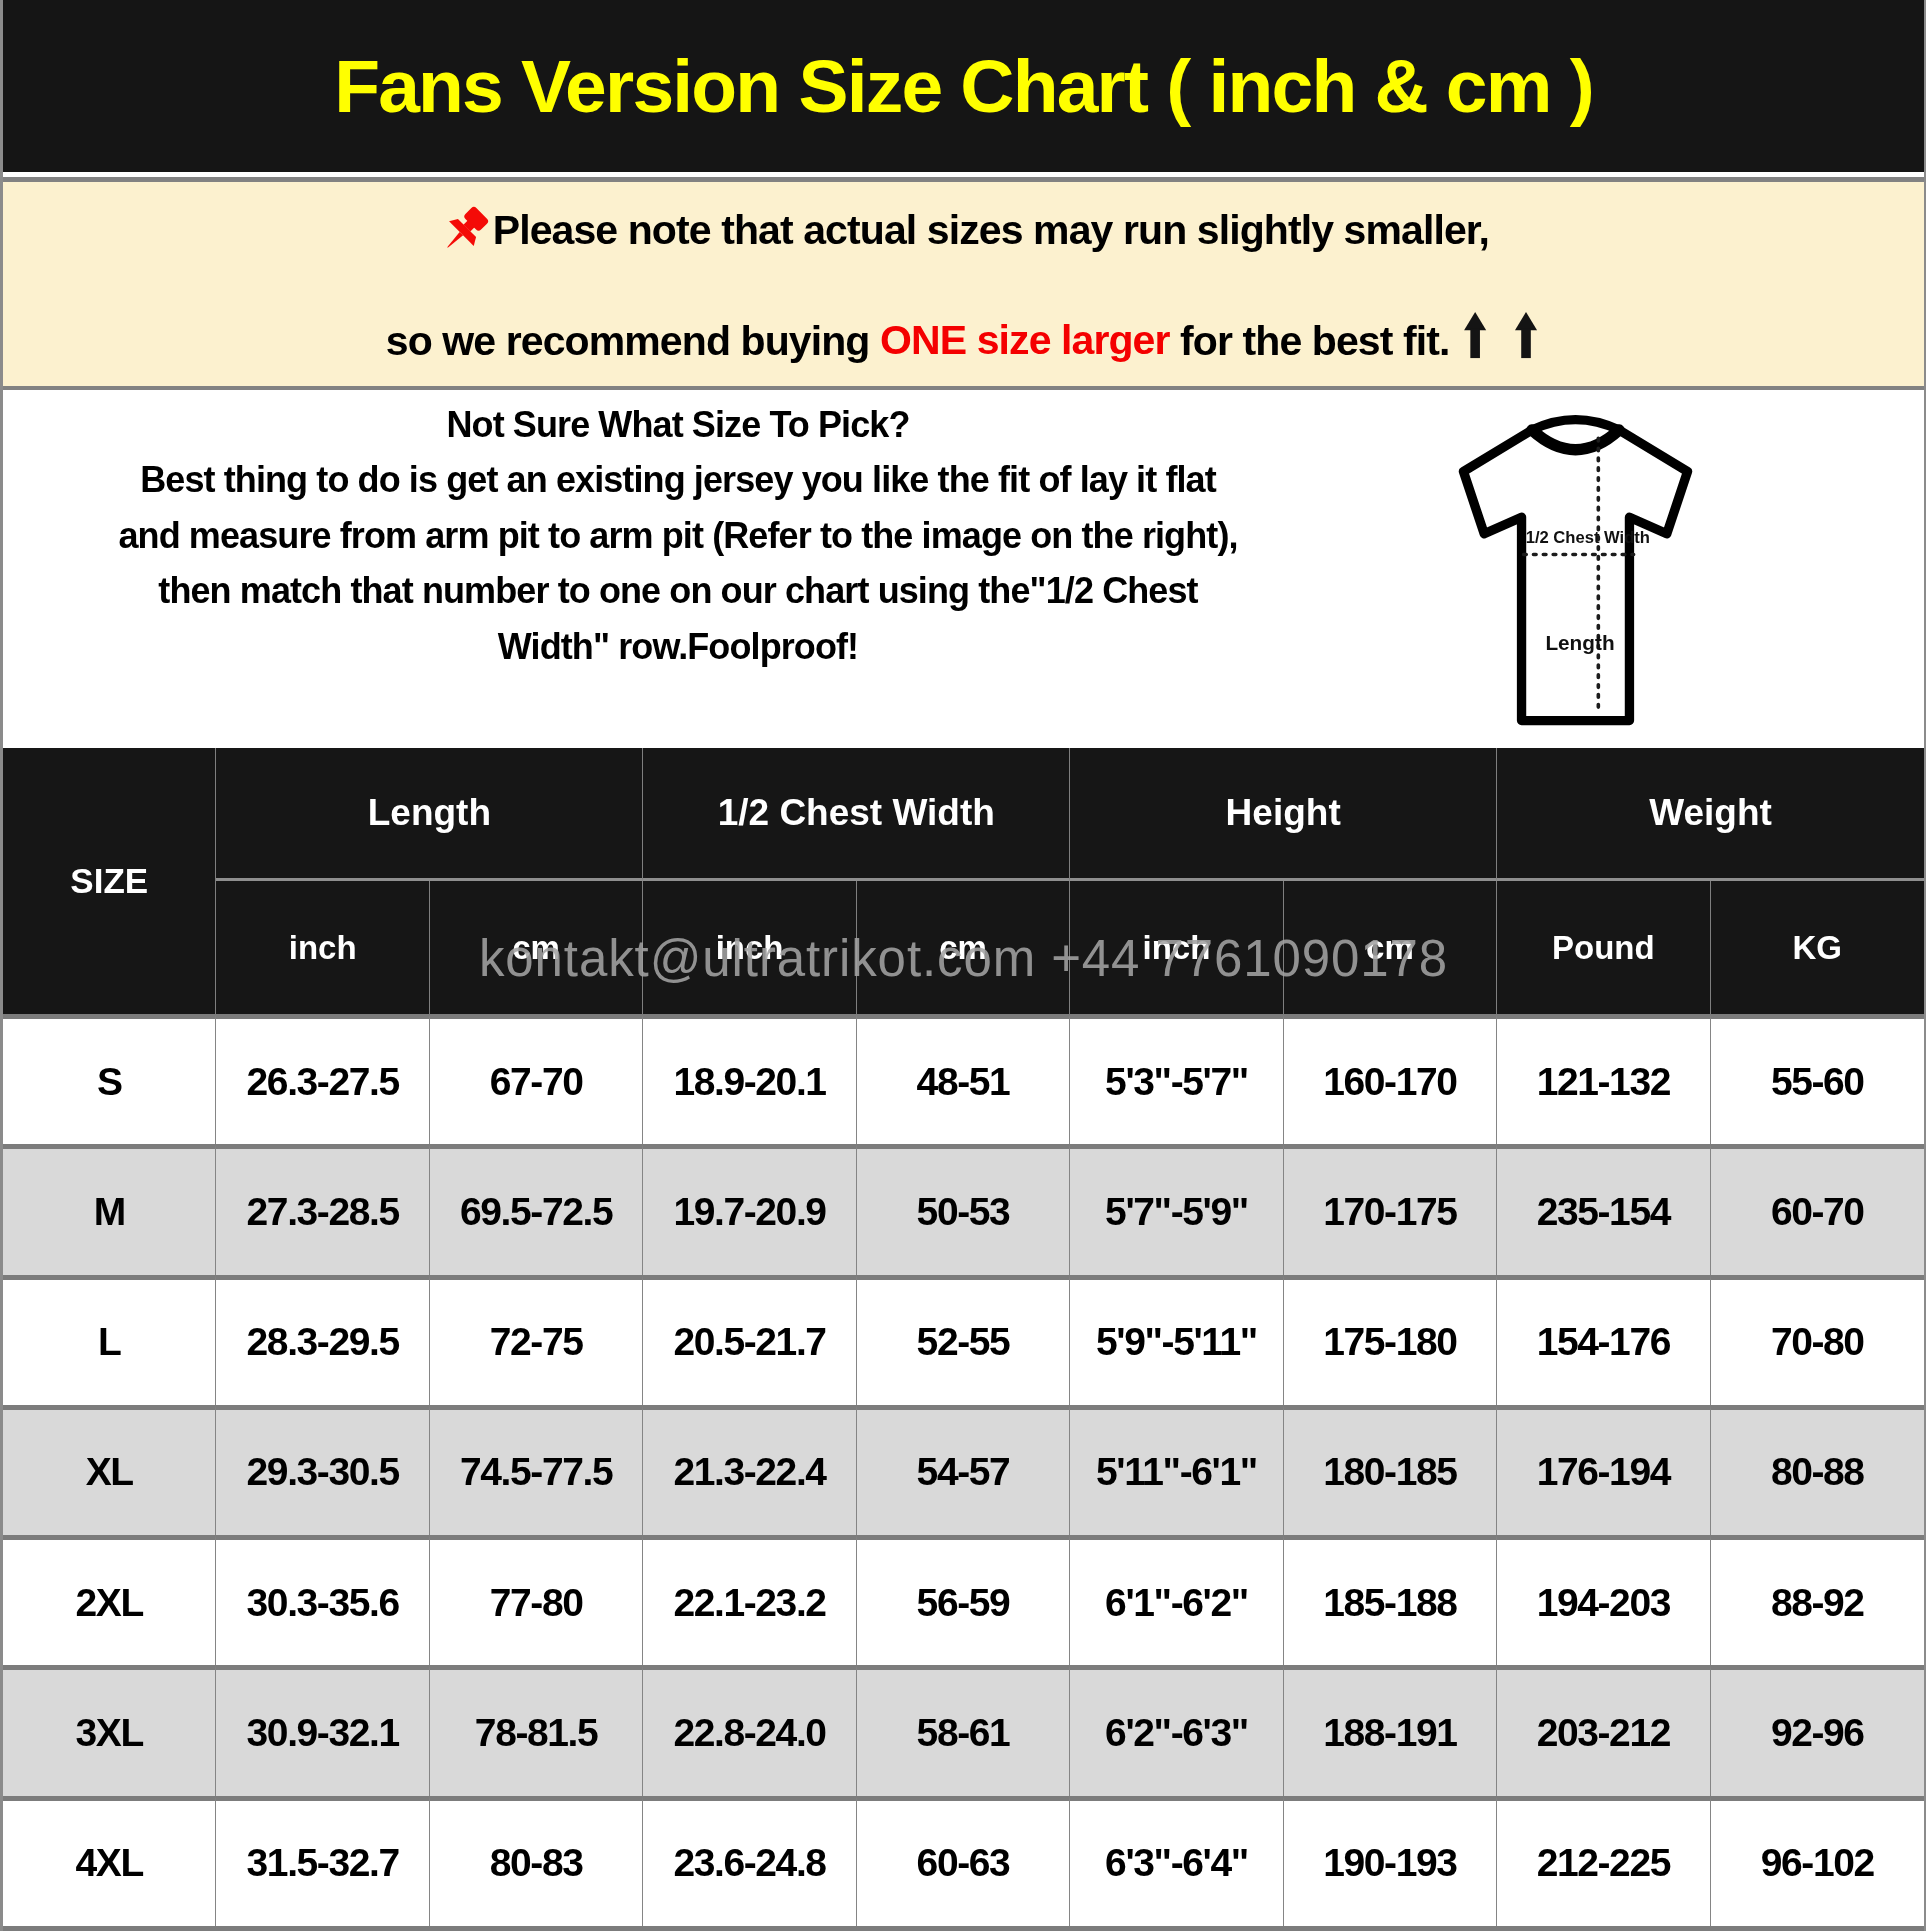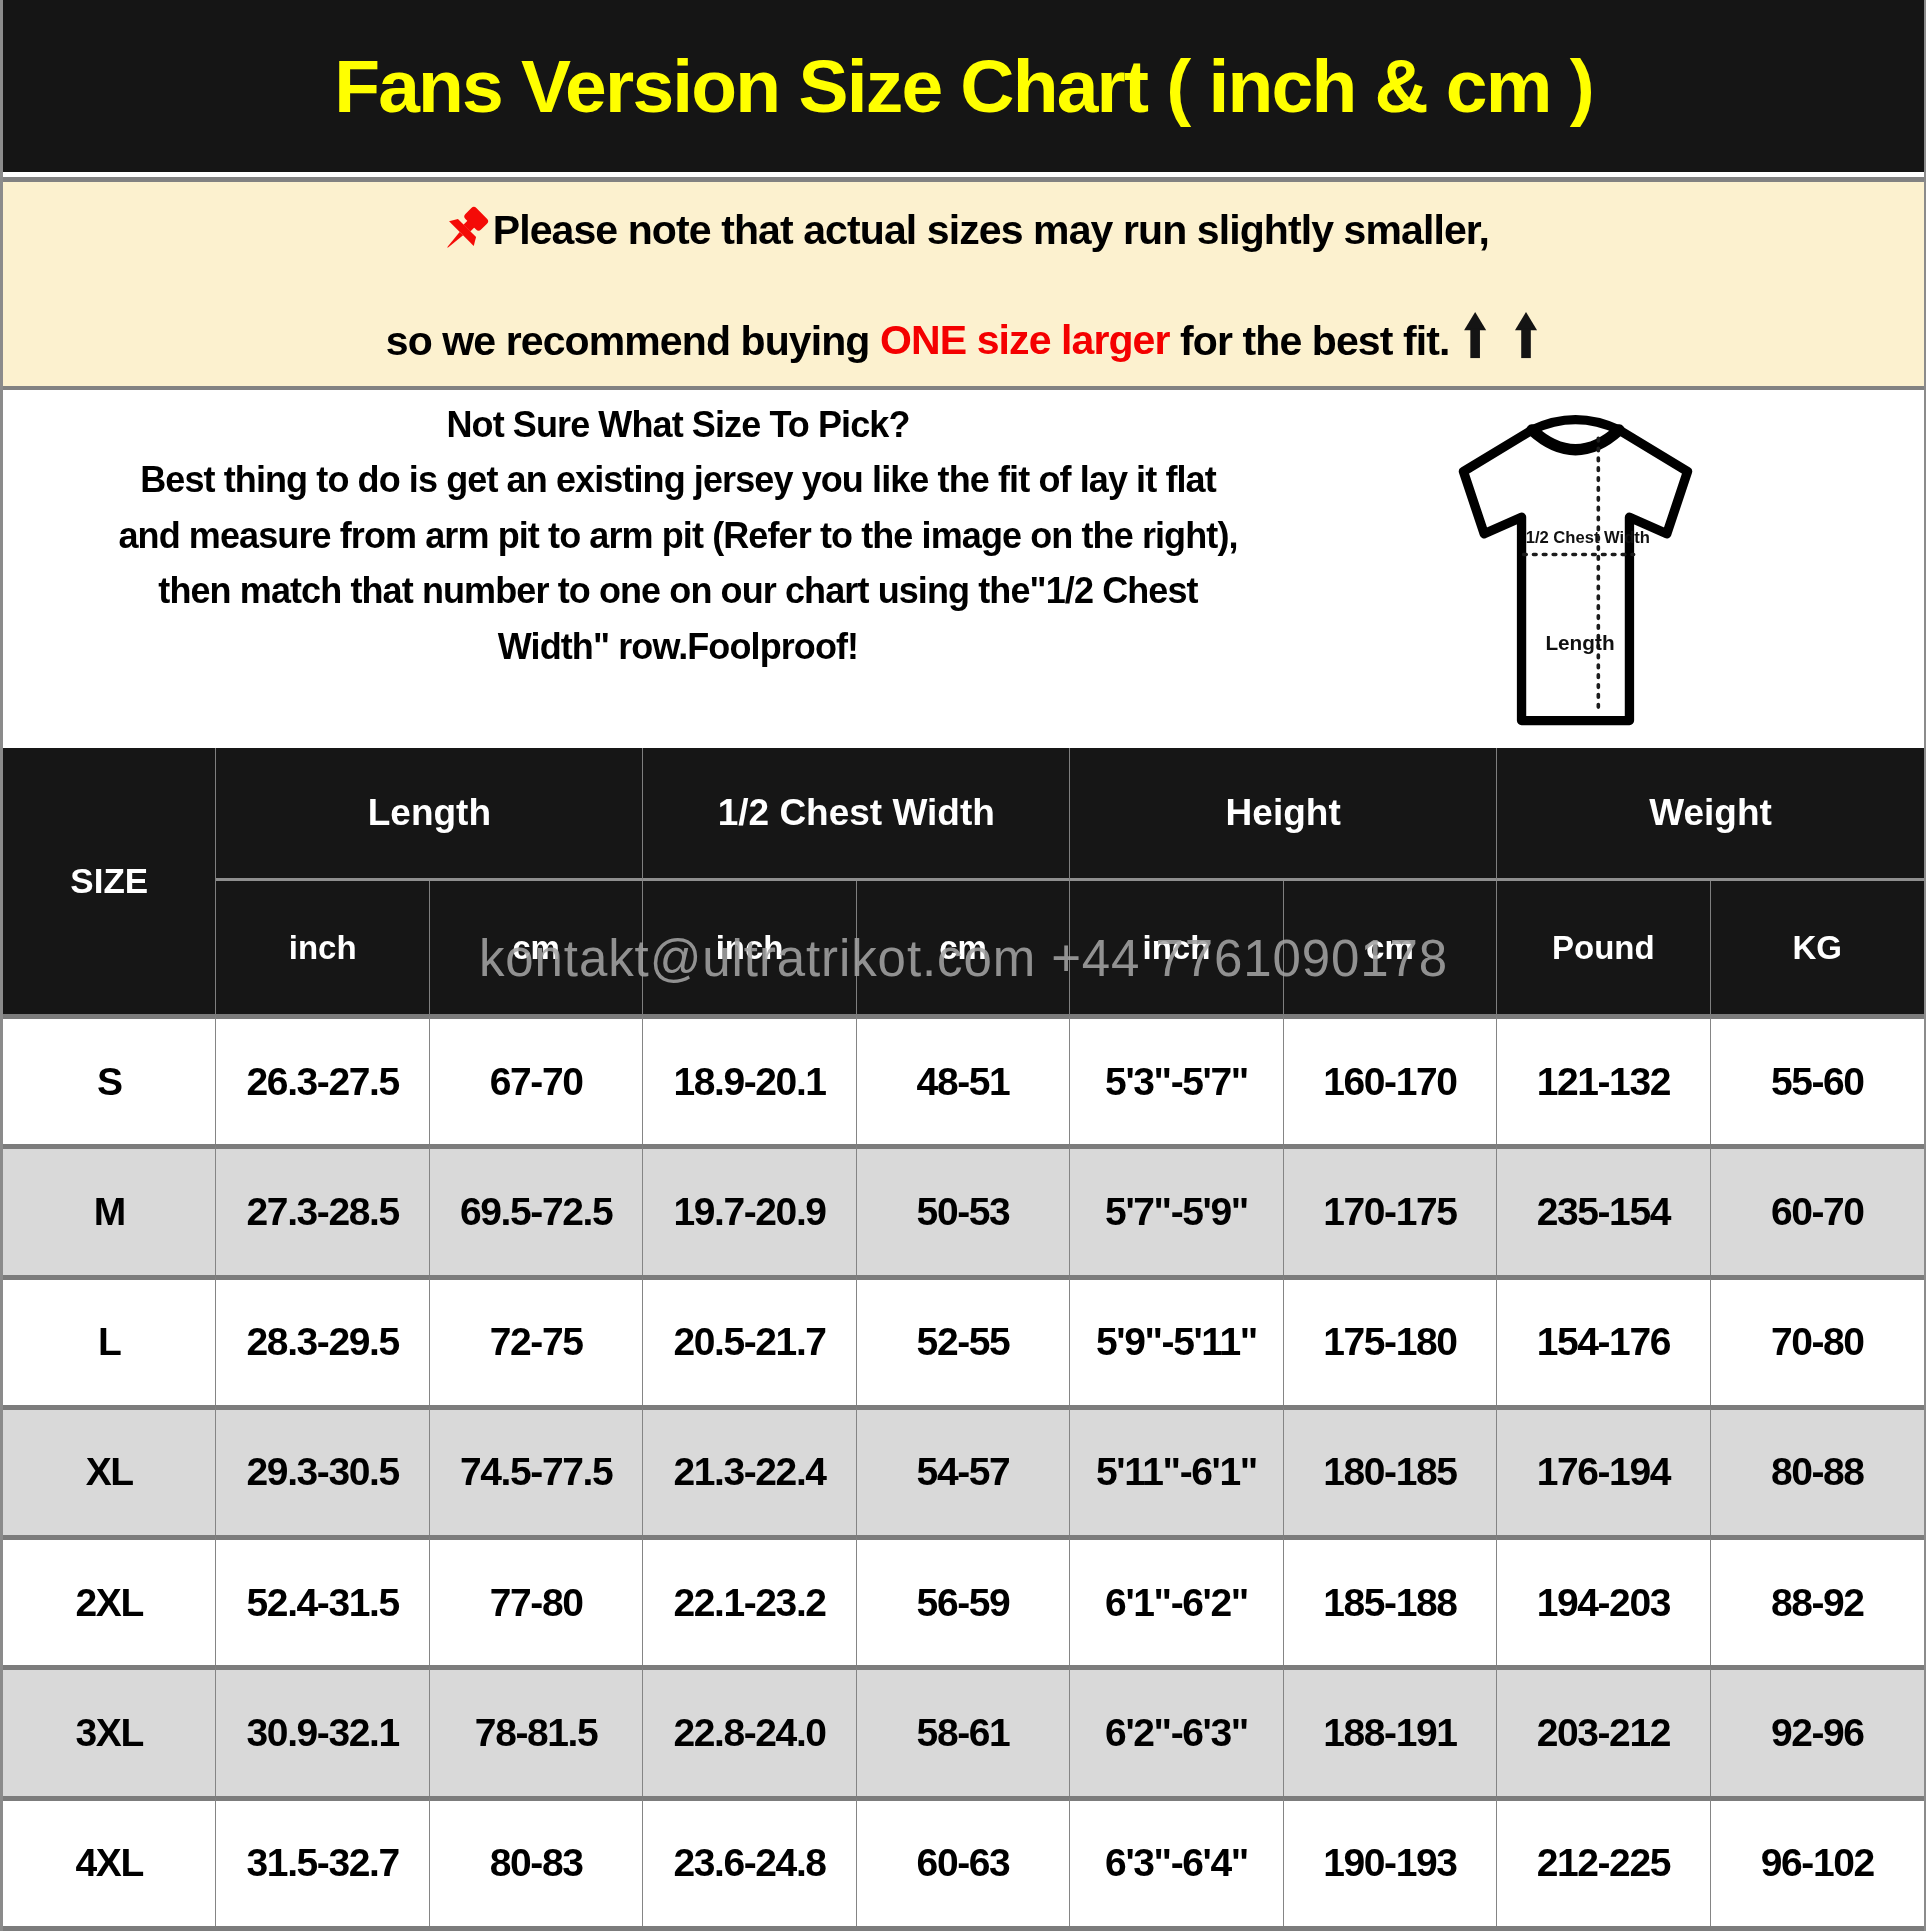--- a/index.html
+++ b/index.html
@@ -191,21 +191,21 @@
       <div class="cell data-cell row-gray">XL</div>
       <div class="cell data-cell row-gray">29.3-30.5</div>
       <div class="cell data-cell row-gray">74.5-77.5</div>
       <div class="cell data-cell row-gray">21.3-22.4</div>
       <div class="cell data-cell row-gray">54-57</div>
       <div class="cell data-cell row-gray">5'11"-6'1"</div>
       <div class="cell data-cell row-gray">180-185</div>
       <div class="cell data-cell row-gray">176-194</div>
       <div class="cell data-cell row-gray last-col">80-88</div>
       <div class="cell data-cell row-white">2XL</div>
-      <div class="cell data-cell row-white">52.4-31.5</div>
+      <div class="cell data-cell row-white">30.3-35.6</div>
       <div class="cell data-cell row-white">77-80</div>
       <div class="cell data-cell row-white">22.1-23.2</div>
       <div class="cell data-cell row-white">56-59</div>
       <div class="cell data-cell row-white">6'1"-6'2"</div>
       <div class="cell data-cell row-white">185-188</div>
       <div class="cell data-cell row-white">194-203</div>
       <div class="cell data-cell row-white last-col">88-92</div>
       <div class="cell data-cell row-gray">3XL</div>
       <div class="cell data-cell row-gray">30.9-32.1</div>
       <div class="cell data-cell row-gray">78-81.5</div>

